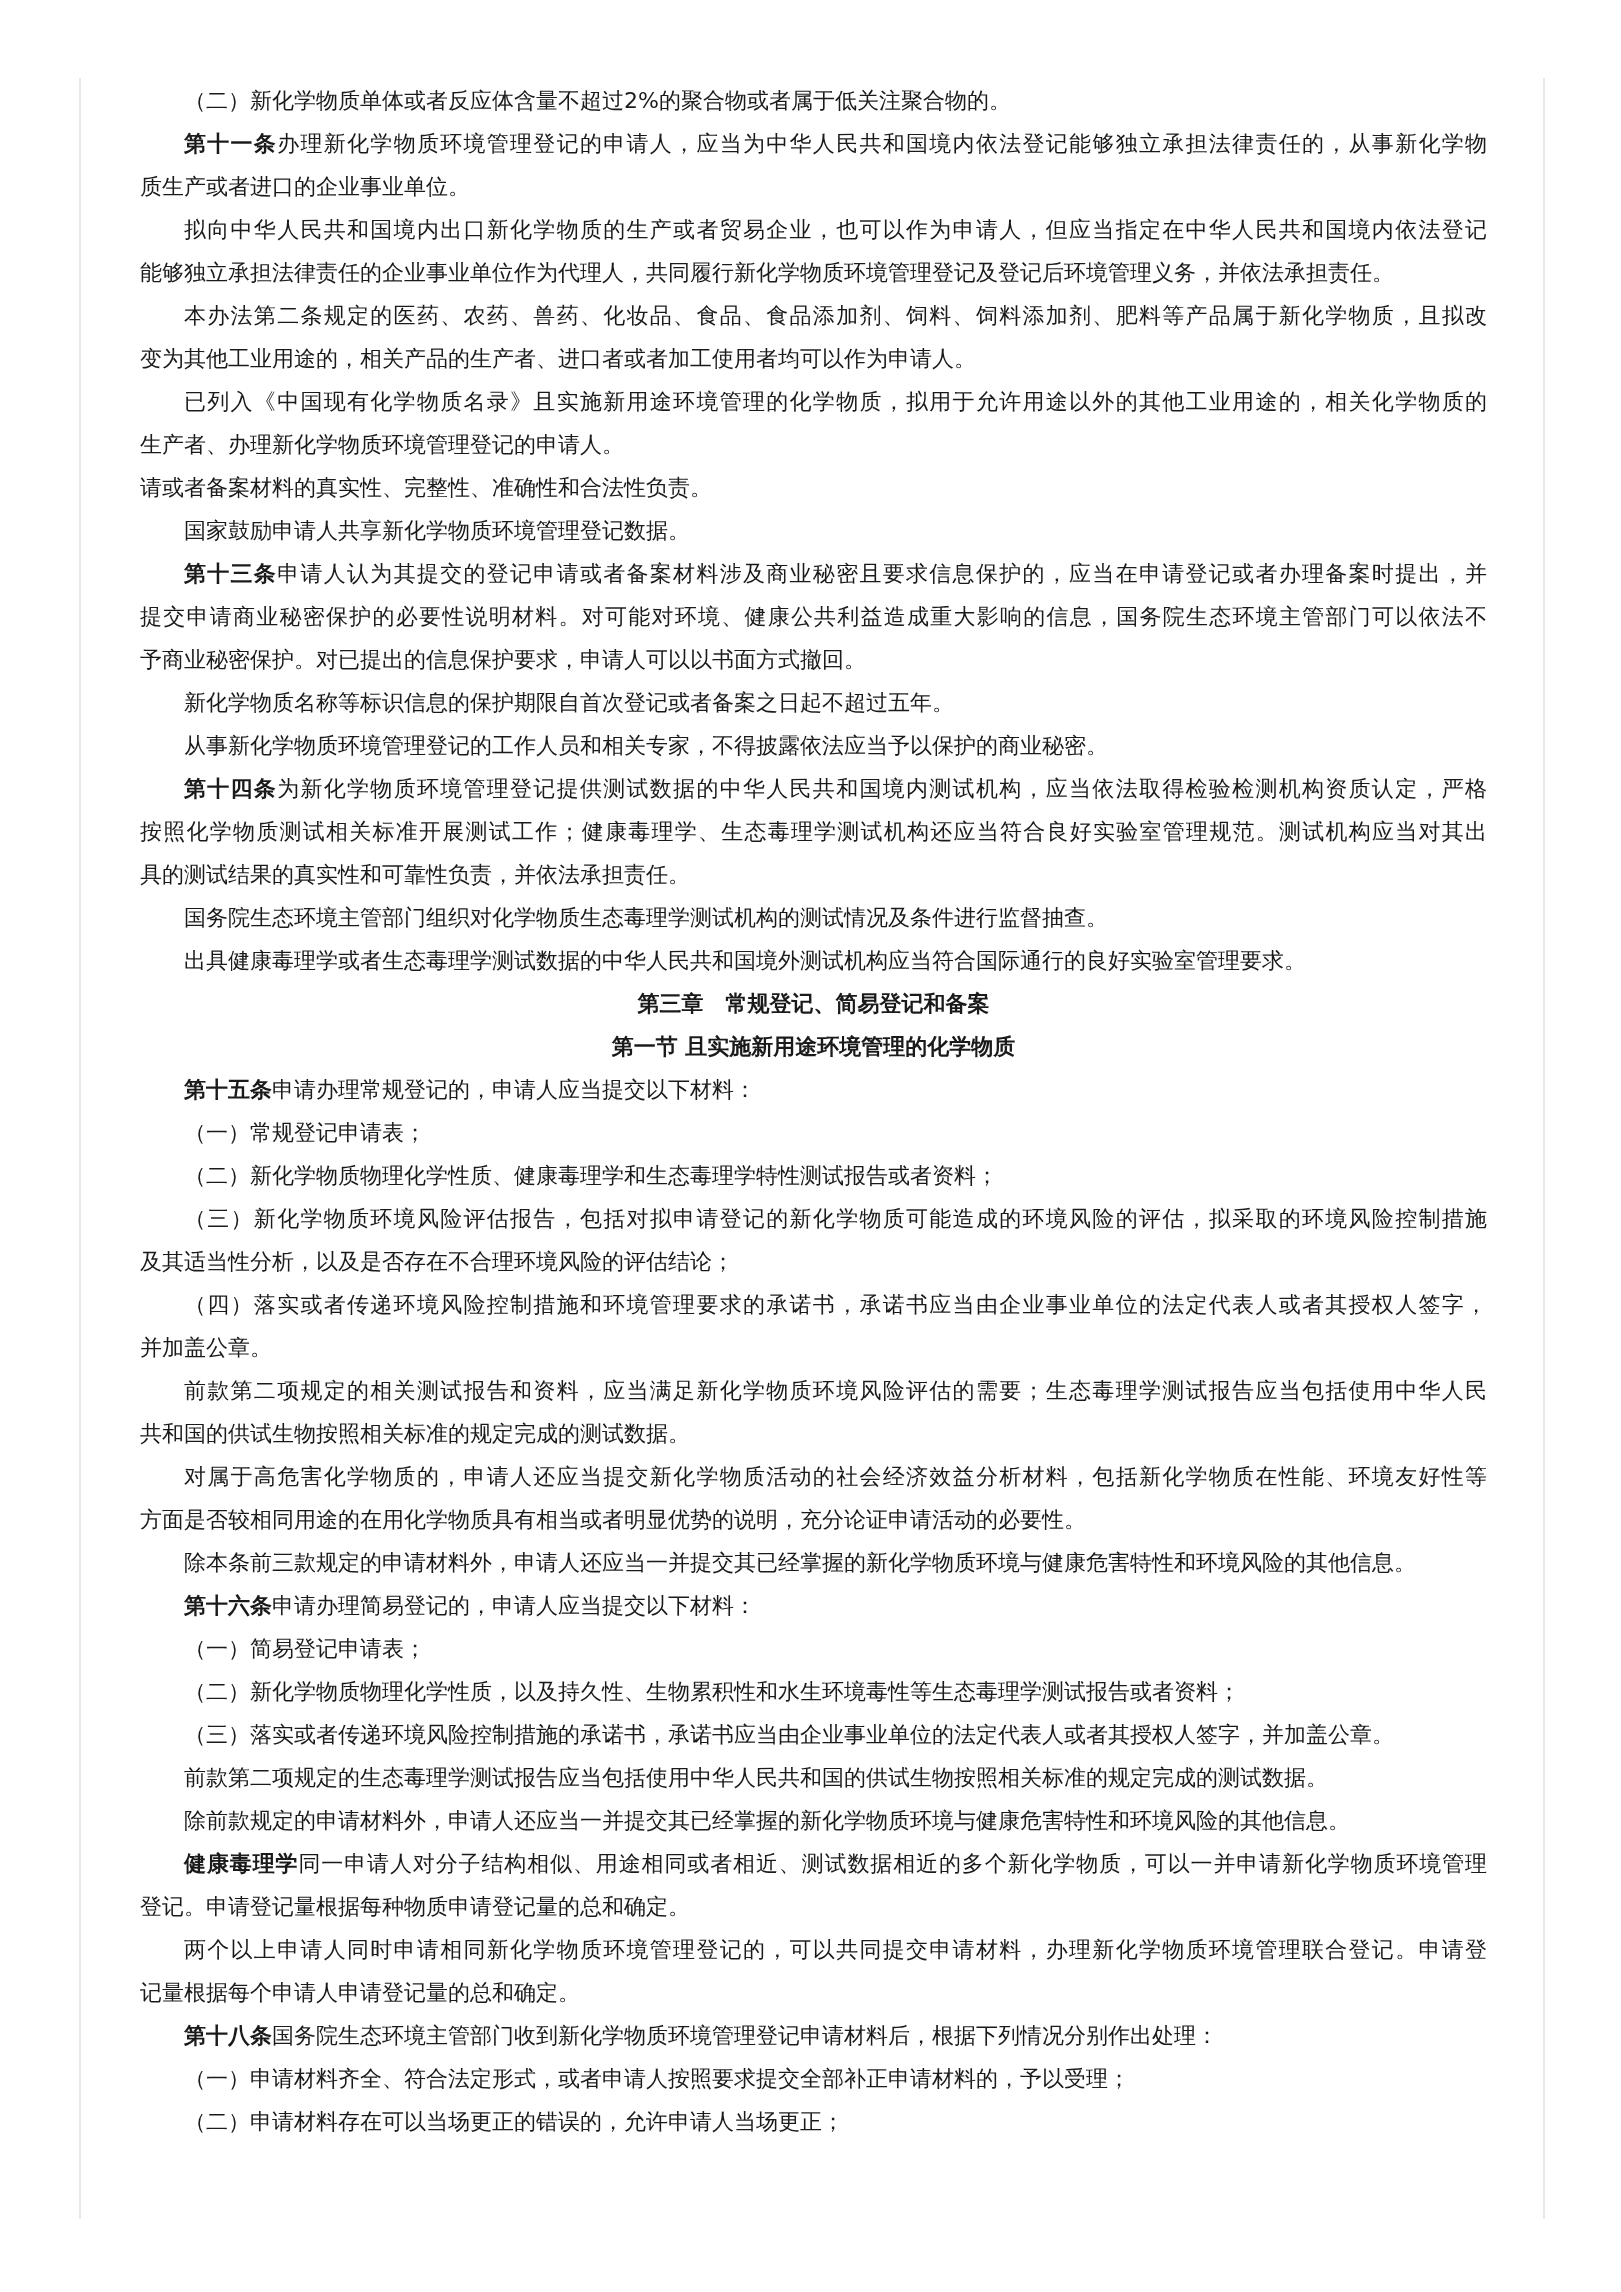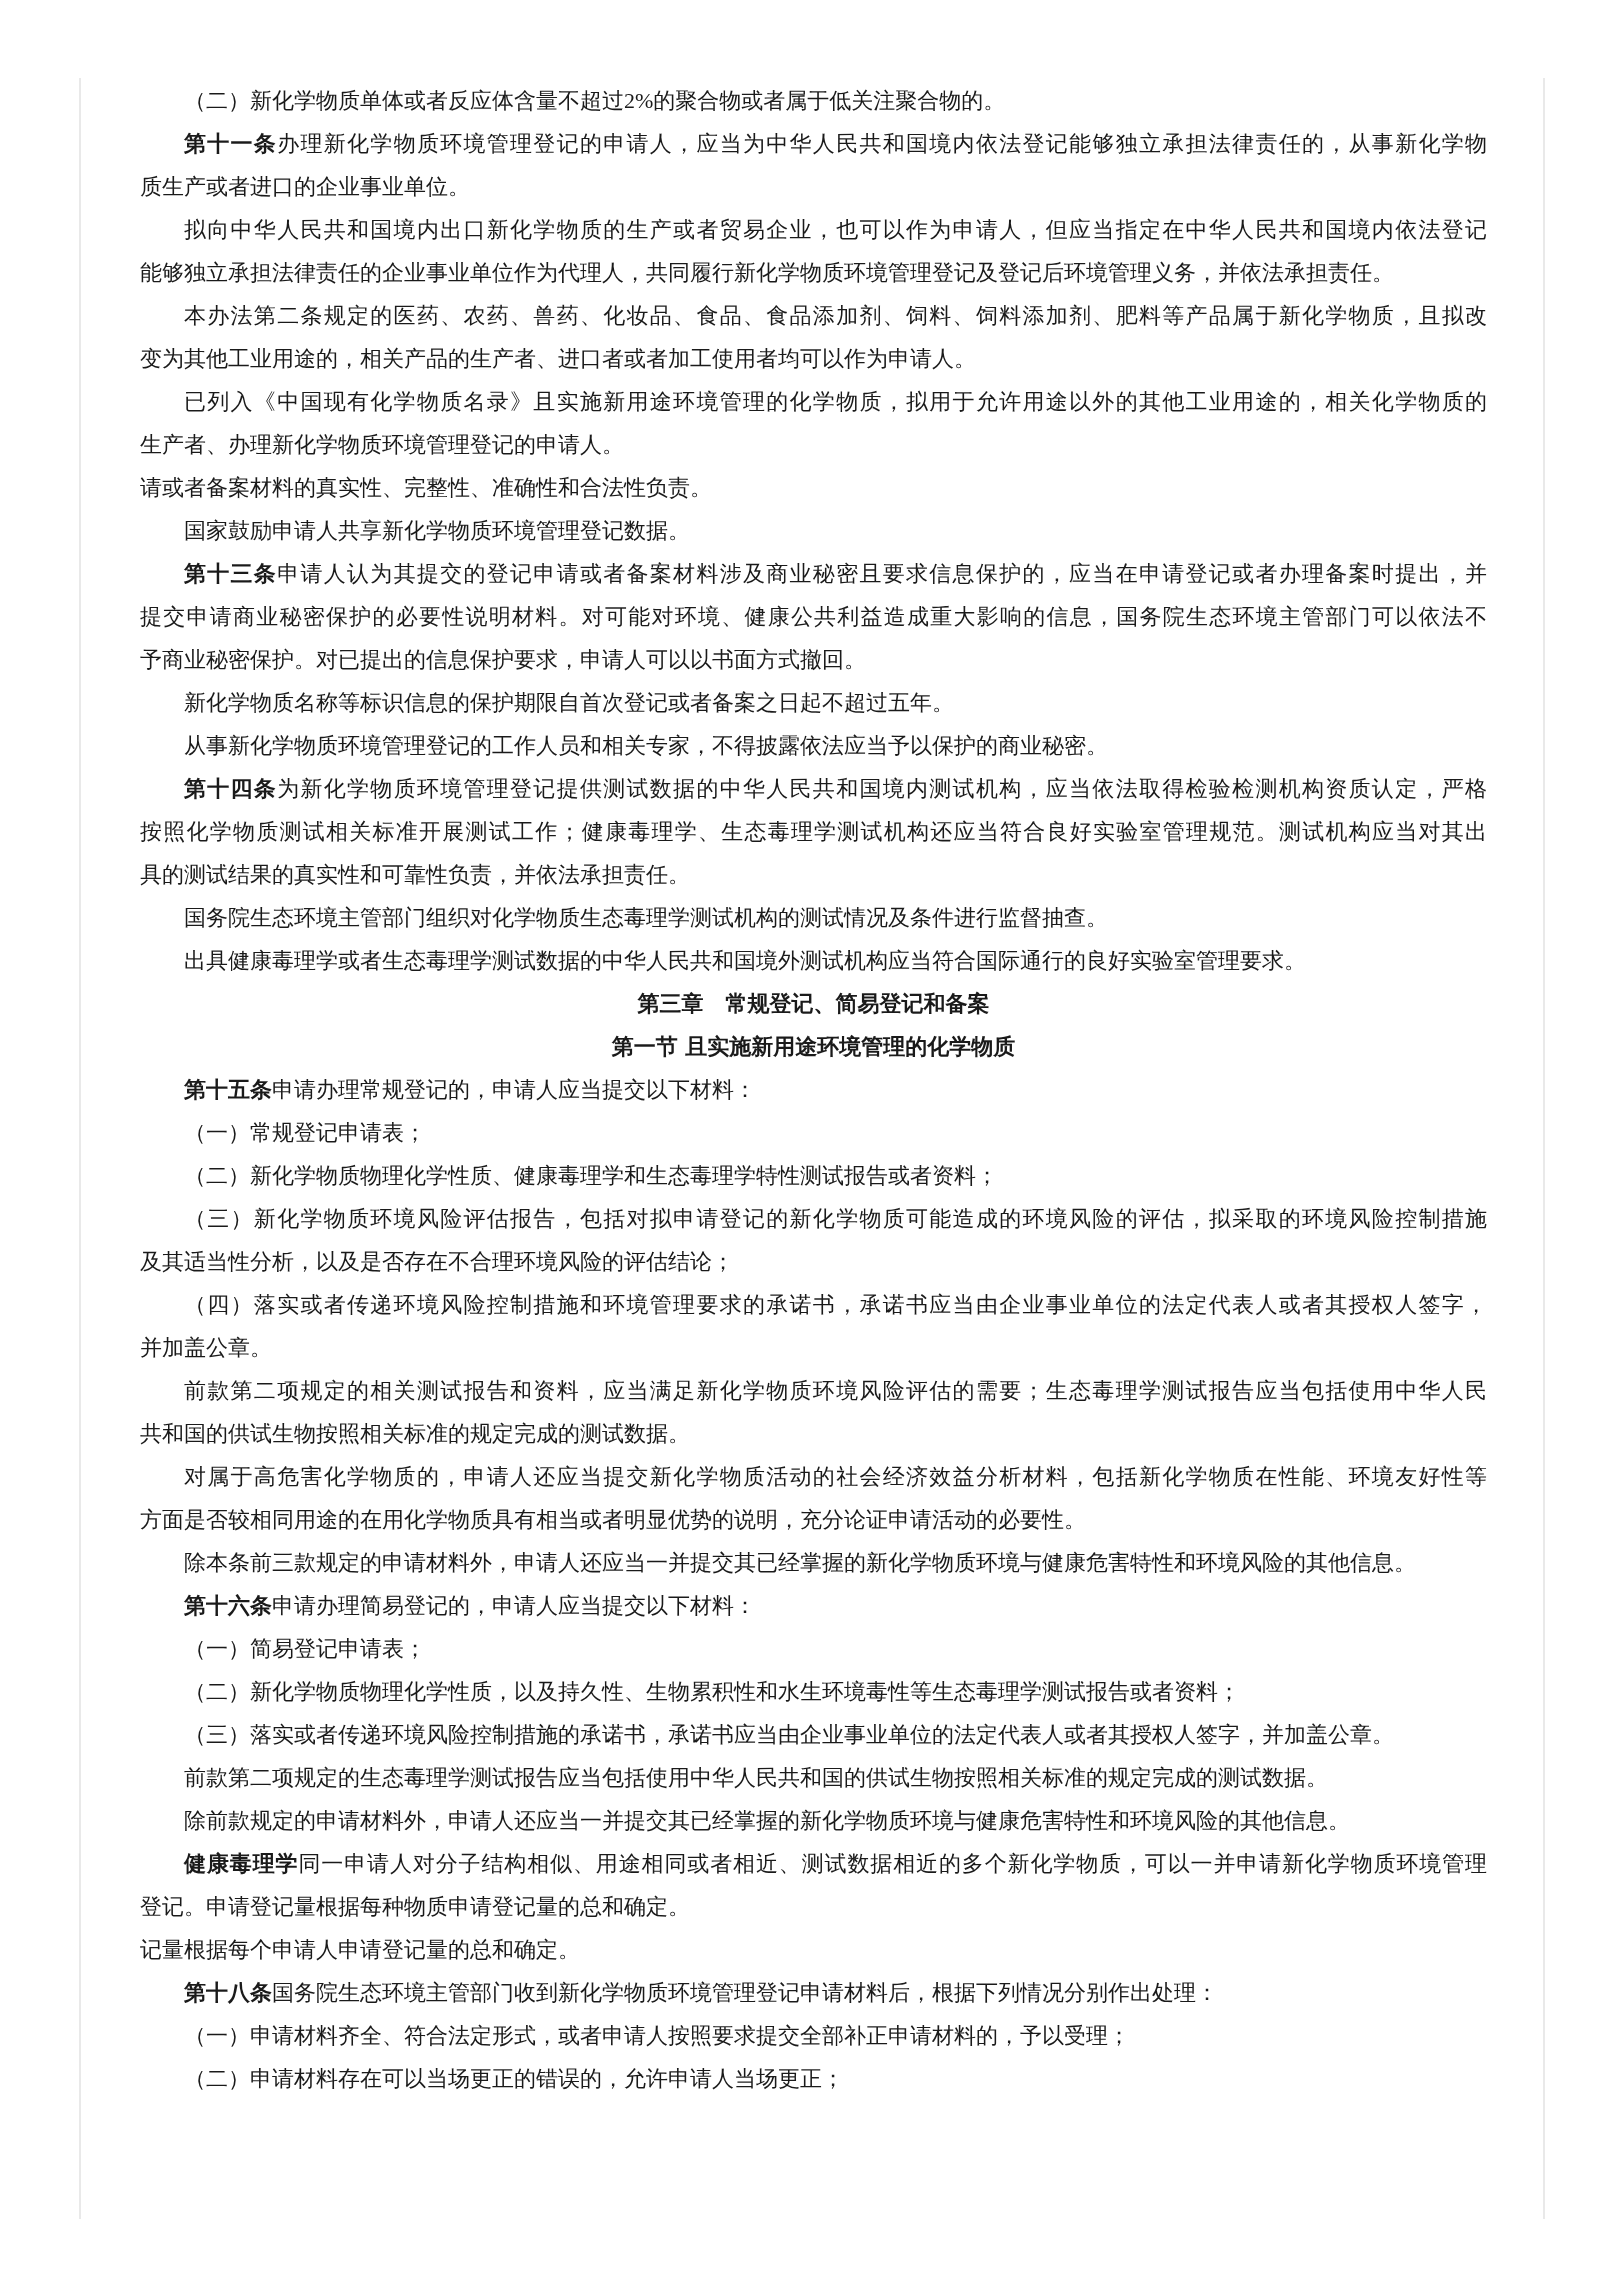--- a/index.html
+++ b/index.html
@@ -4,21 +4,21 @@
 <style>
   html, body { margin: 0; padding: 0; background: #ffffff; }
   body { width: 1621px; height: 2293px; position: relative; overflow: hidden;
          font-family: "DejaVu Sans", "Liberation Sans", sans-serif; color: #1a1a1a; }
   .page-frame { position: absolute; left: 79px; top: 78px; width: 1466px; height: 2141px;
                 border-left: 2px solid #e9e9e9; border-right: 2px solid #e9e9e9; box-sizing: border-box; }
   .content { position: absolute; left: 140px; top: 79px; width: 1347px; }
   .line { height: 43px; line-height: 43px; font-size: 22px; white-space: nowrap;
           overflow: visible; text-align: justify; text-align-last: justify; }
   .line.last { text-align-last: left; }
-  .line.indent { padding-left: 44px; font-family: Liberation Serif, serif; }
+  .line.indent { padding-left: 44px; }
   .line.center { text-align-last: center; font-weight: bold; }
   .article-no { font-weight: bold; margin-right: 0; }
 </style>
 </head>
 <body>
 
 <div class="page-frame"></div>
 <div class="content" id="content">
     <div>
       <div class="line indent last"><span>（二）新化学物质单体或者反应体含量不超过2%的聚合物或者属于低关注聚合物的。</span></div>
@@ -117,20 +117,21 @@
       <div class="line indent last"><span>前款第二项规定的生态毒理学测试报告应当包括使用中华人民共和国的供试生物按照相关标准的规定完成的测试数据。</span></div>
     </div>
     <div>
       <div class="line indent last"><span>除前款规定的申请材料外，申请人还应当一并提交其已经掌握的新化学物质环境与健康危害特性和环境风险的其他信息。</span></div>
     </div>
     <div>
       <div class="line indent"><span class="article-no">健康毒理学</span><span>同一申请人对分子结构相似、用途相同或者相近、测试数据相近的多个新化学物质，可以一并申请新化学物质环境管理</span></div>
       <div class="line last"><span>登记。申请登记量根据每种物质申请登记量的总和确定。</span></div>
     </div>
     <div>
+      <div class="line indent"><span>两个以上申请人同时申请相同新化学物质环境管理登记的，可以共同提交申请材料，办理新化学物质环境管理联合登记。申请登</span></div>
       <div class="line last"><span>记量根据每个申请人申请登记量的总和确定。</span></div>
     </div>
     <div>
       <div class="line indent last"><span class="article-no">第十八条</span><span>国务院生态环境主管部门收到新化学物质环境管理登记申请材料后，根据下列情况分别作出处理：</span></div>
     </div>
     <div>
       <div class="line indent last"><span>（一）申请材料齐全、符合法定形式，或者申请人按照要求提交全部补正申请材料的，予以受理；</span></div>
     </div>
     <div>
       <div class="line indent last"><span>（二）申请材料存在可以当场更正的错误的，允许申请人当场更正；</span></div>

